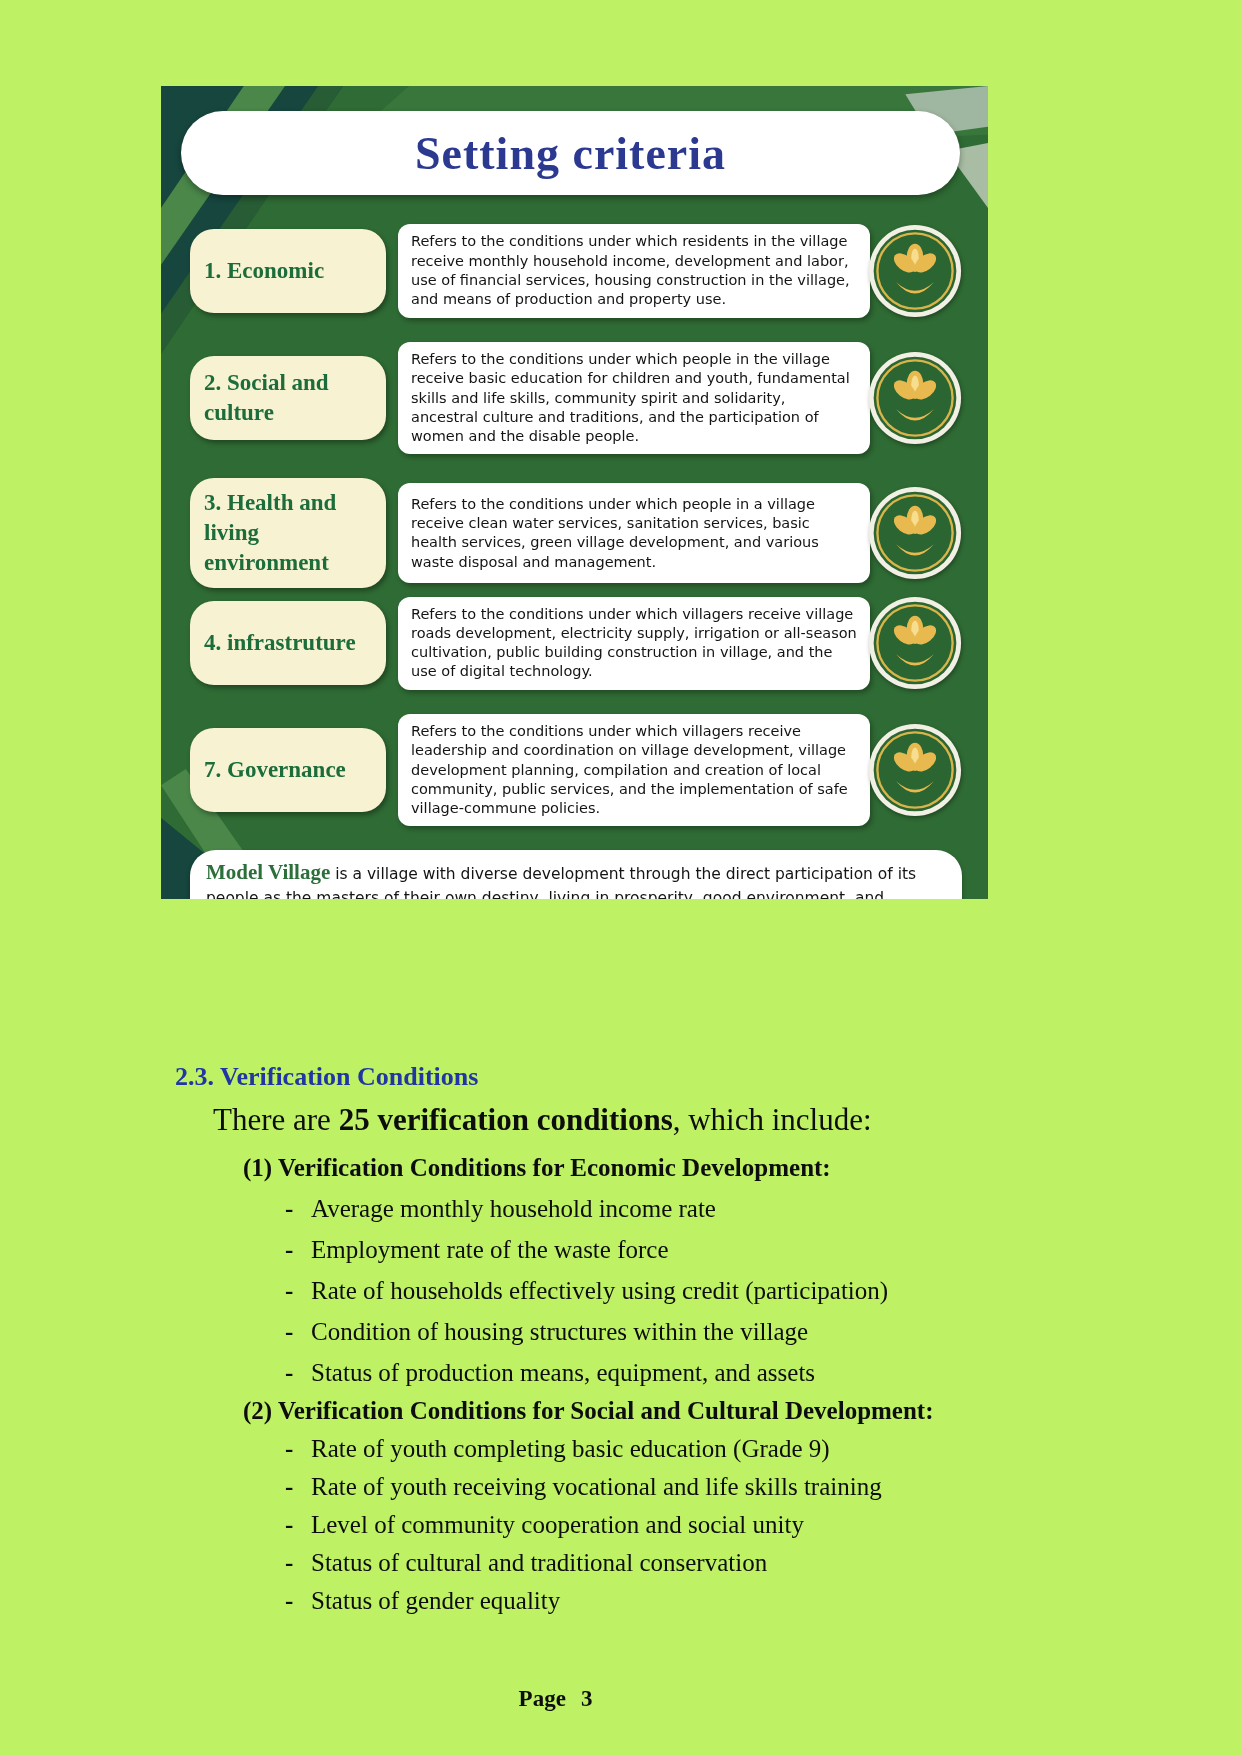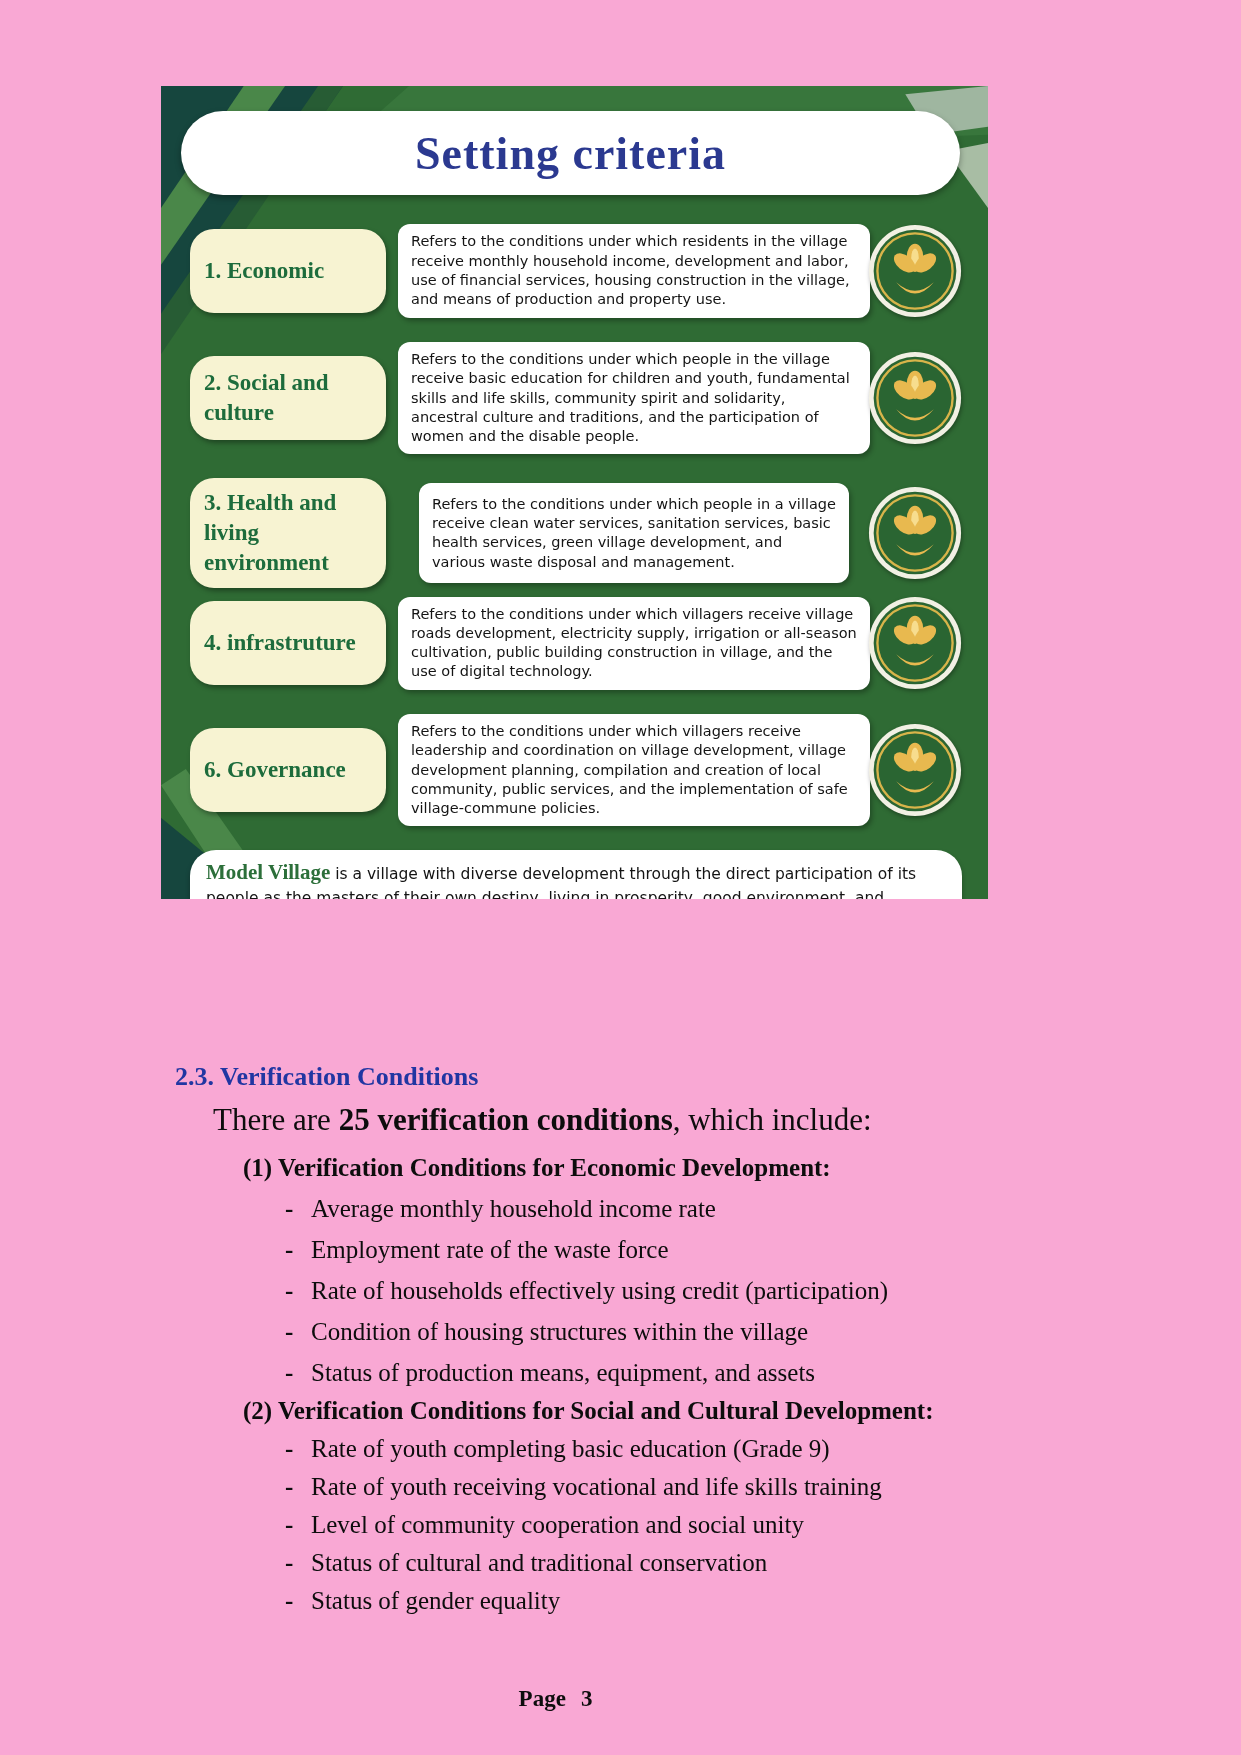--- a/index.html
+++ b/index.html
@@ -1,16 +1,16 @@
 <!DOCTYPE html>
 <html><head>
 <meta charset="utf-8">
 <style>
   html,body{margin:0;padding:0;background:#ffffff;}
-  .page{position:relative;width:1241px;height:1755px;background:#f9a8d4;overflow:hidden;
+  .page{position:relative;width:1241px;height:1755px;background:#bef264;overflow:hidden;
         font-family:"Liberation Serif",serif;color:#0d0d0d;}
 
   
   .infographic{position:absolute;left:161px;top:86px;width:827px;height:813px;
                background:#2f6b34;overflow:hidden;box-sizing:border-box;
                padding:25px 26px 20px 29px;}
   .decor{position:absolute;inset:0;z-index:0;}
   .decor div{position:absolute;inset:0;}
   .d-tl-wedge{background:#16463e;clip-path:polygon(0% 0%,22% 0%,0% 32%);}
   .d-tl-stripe1{background:#4a8749;clip-path:polygon(10% 0%,15% 0%,0% 22%,0% 15%);}
@@ -29,21 +29,21 @@
   .crit-row{position:relative;z-index:1;display:flex;align-items:center;margin-bottom:24px;}
   .crit-label{width:196px;min-height:84px;flex-shrink:0;background:#f7f3d2;border-radius:24px;
               display:flex;align-items:center;padding:10px 14px;box-sizing:border-box;
               color:#1d6c3c;font:bold 23px/1.3 "Liberation Serif",serif;
               box-shadow:2px 3px 5px rgba(0,0,0,.35);}
   .crit-desc{width:472px;min-height:86px;margin-left:12px;background:#ffffff;border-radius:12px;
              padding:8px 13px;box-sizing:border-box;display:flex;align-items:center;
              font:14.5px/1.33 "DejaVu Sans",sans-serif;color:#141414;
              box-shadow:2px 3px 5px rgba(0,0,0,.3);}
   .crit-row:nth-of-type(5) .crit-desc{min-height:100px;}
-  .crit-row:nth-of-type(5){margin-bottom:8px;gap:21px;}
+  .crit-row:nth-of-type(5){margin-bottom:8px;}
   .emblem{width:94px;height:94px;margin-left:-2px;flex-shrink:0;
           filter:drop-shadow(1px 2px 2px rgba(0,0,0,.35));}
   .emblem svg{width:94px;height:94px;display:block;}
 
   .model-box{position:relative;z-index:1;background:#ffffff;border-radius:26px;
              padding:10px 16px 12px;box-shadow:0 3px 5px rgba(0,0,0,.3);
              font:15.5px/1.5 "DejaVu Sans",sans-serif;color:#141414;}
   .mv-term{color:#2c6f3a;font:bold 21px "Liberation Serif",serif;}
 
   
@@ -159,21 +159,21 @@
             </g>
             <g transform="rotate(-52 50 50)">
               <ellipse cx="50" cy="36" rx="8" ry="13" fill="#e8b94f"></ellipse>
             </g>
             <path d="M30 62 Q50 80 70 62 Q60 74 50 74 Q40 74 30 62 Z" fill="#e8b94f"></path>
           </svg>
       </div>
     </div>
 
     <div class="crit-row">
-      <div class="crit-label">6. Governance</div>
+      <div class="crit-label">7. Governance</div>
       <div class="crit-desc">Refers to the conditions under which villagers receive leadership and coordination on village development, village development planning, compilation and creation of local community, public services, and the implementation of safe village-commune policies.</div>
       <div class="emblem">
         <svg viewBox="0 0 100 100">
             <circle cx="50" cy="50" r="49" fill="#f2f0e4"></circle>
             <circle cx="50" cy="50" r="44" fill="#2a6532"></circle>
             <circle cx="50" cy="50" r="40" fill="none" stroke="#d8b44a" stroke-width="2.5"></circle>
             <ellipse cx="50" cy="36" rx="9" ry="15" fill="#e8b94f"></ellipse>
             <ellipse cx="50" cy="36" rx="4" ry="10" fill="#f7dd8e"></ellipse>
             <g transform="rotate(52 50 50)">
               <ellipse cx="50" cy="36" rx="8" ry="13" fill="#e8b94f"></ellipse>

